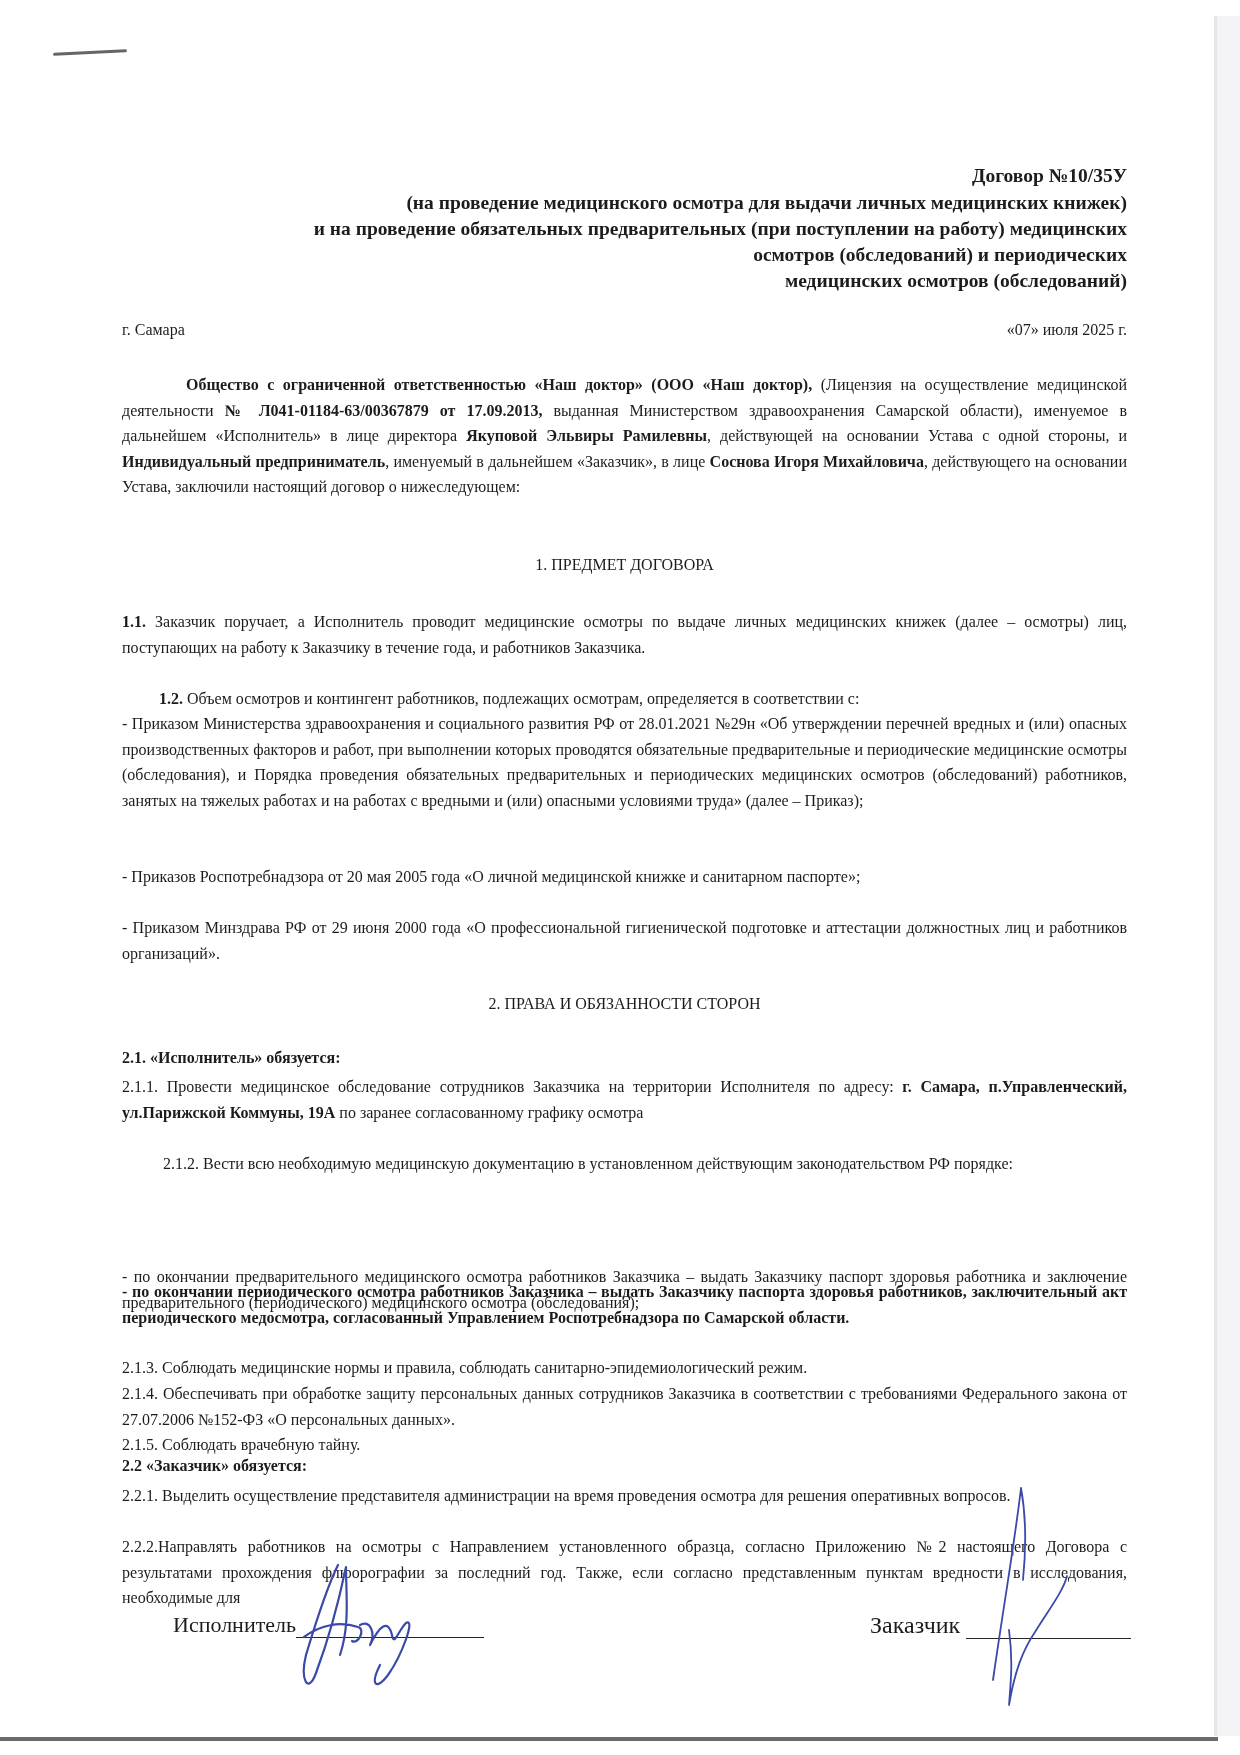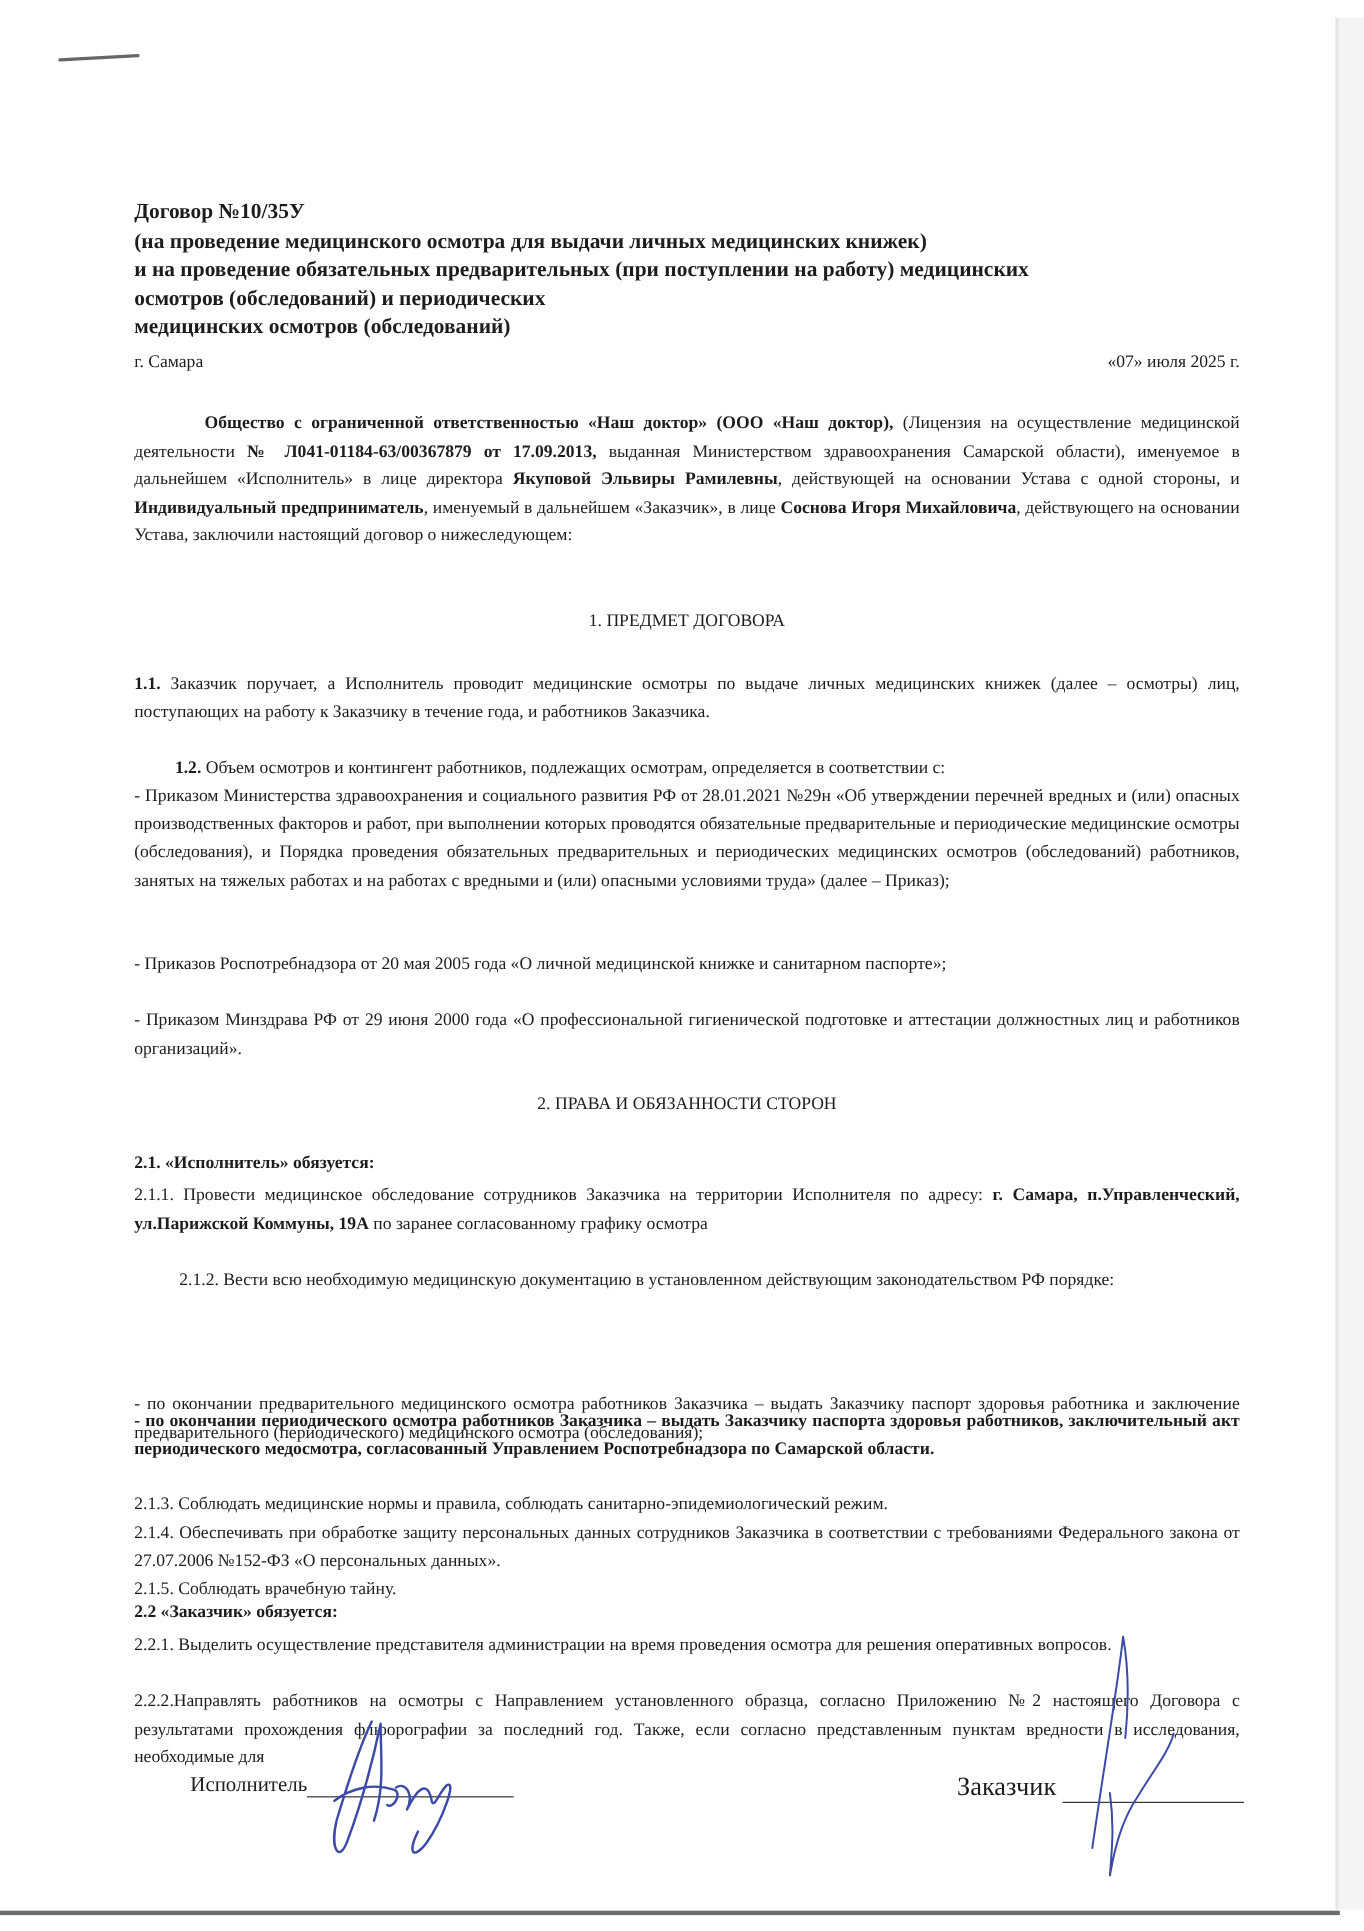--- a/index.html
+++ b/index.html
@@ -2,21 +2,21 @@
 <html><head>
 <meta charset="utf-8">
 <style>
   html, body { margin:0; padding:0; }
   body { width:1240px; height:1755px; background:#ffffff; position:relative; overflow:hidden;
          font-family:"Liberation Serif", "DejaVu Serif", serif; color:#1c1c1c; }
   .page-edge { position:absolute; left:1214px; top:16px; width:3px; height:1720px; background:#e6e6ea; }
   .page-edge2 { position:absolute; left:1217px; top:16px; width:23px; height:1720px; background:#f4f4f6; }
   .bottom-edge { position:absolute; left:0; top:1737px; width:1218px; height:4px; background:#3a3a3a; opacity:.75; }
   .scan-mark { position:absolute; left:53px; top:51px; width:74px; height:3px; background:#666; transform:rotate(-3deg); border-radius:2px; }
-  .title { position:absolute; left:122px; width:1005px; text-align:left; font-weight:bold; font-size:19.5px; line-height:25.5px;margin-top:17px; }
+  .title { position:absolute; left:122px; width:1005px; text-align:right; font-weight:bold; font-size:19.5px; line-height:25.5px; }
   .row { position:absolute; left:122px; width:1005px; }
   .j { text-align:justify; text-align-last:left; }
   b { font-weight:bold; }
   .sec-head { position:absolute; left:122px; width:1005px; text-align:center; font-size:16px; }
   .sig-line { display:inline-block; border-bottom:1px solid #222; vertical-align:bottom; height:20px; }
   svg.sig { position:absolute; }
 </style>
 </head>
 <body>
 
@@ -61,21 +61,21 @@
   <div class="row j" style="top:1279px; line-height:25.5px;font-weight:bold;">- по окончании периодического осмотра работников Заказчика – выдать Заказчику паспорта здоровья работников, заключительный акт периодического медосмотра, согласованный Управлением Роспотребнадзора по Самарской области.</div>
   <div class="row j" style="top:1355px; line-height:25.5px;">2.1.3. Соблюдать медицинские нормы и правила, соблюдать санитарно-эпидемиологический режим.</div>
   <div class="row j" style="top:1381px; line-height:25.5px;">2.1.4. Обеспечивать при обработке защиту персональных данных сотрудников Заказчика в соответствии с требованиями Федерального закона от 27.07.2006 №152-ФЗ «О персональных данных».</div>
   <div class="row j" style="top:1432px; line-height:25.5px;">2.1.5. Соблюдать врачебную тайну.</div>
 
   <div class="row" style="top:1457px; font-weight:bold;">2.2  «Заказчик» обязуется:</div>
 
   <div class="row j" style="top:1483px; line-height:25.5px;">2.2.1. Выделить осуществление представителя администрации на время проведения осмотра для решения оперативных вопросов.</div>
   <div class="row j" style="top:1534px; line-height:25.5px;">2.2.2.Направлять работников на осмотры с Направлением установленного образца, согласно Приложению №2 настоящего Договора с результатами прохождения флюорографии за последний год. Также, если согласно представленным пунктам вредности в исследования, необходимые для</div>
 
-  <div style="position:absolute; left:173px; top:1612px; font-size:19px;">
+  <div style="position:absolute; left:173px; top:1612px; font-size:22px;">
     <span>Исполнитель</span><span class="sig-line" style="width:188px;"></span>
   </div>
   <div style="position:absolute; left:870px; top:1612px; font-size:24px;">
     <span>Заказчик</span><span class="sig-line" style="width:165px; margin-left:6px;"></span>
   </div>
 
   <svg class="sig" style="left:280px; top:1555px;" width="190" height="150" viewBox="0 0 190 150">
     <path d="M58 10 C 48 30, 35 70, 26 100 C 20 125, 28 140, 36 118 C 48 86, 58 50, 66 12 C 66 40, 70 70, 60 100 M24 82 C 40 70, 60 66, 78 72 C 86 74, 78 90, 72 86 M80 70 C 90 64, 96 78, 90 90 C 100 70, 108 64, 112 80 C 114 92, 118 76, 126 68 C 136 62, 122 100, 108 120 C 96 136, 90 130, 100 110" fill="none" stroke="#3b4aa8" stroke-width="2.2" stroke-linecap="round" stroke-linejoin="round"></path>
   </svg>
 

